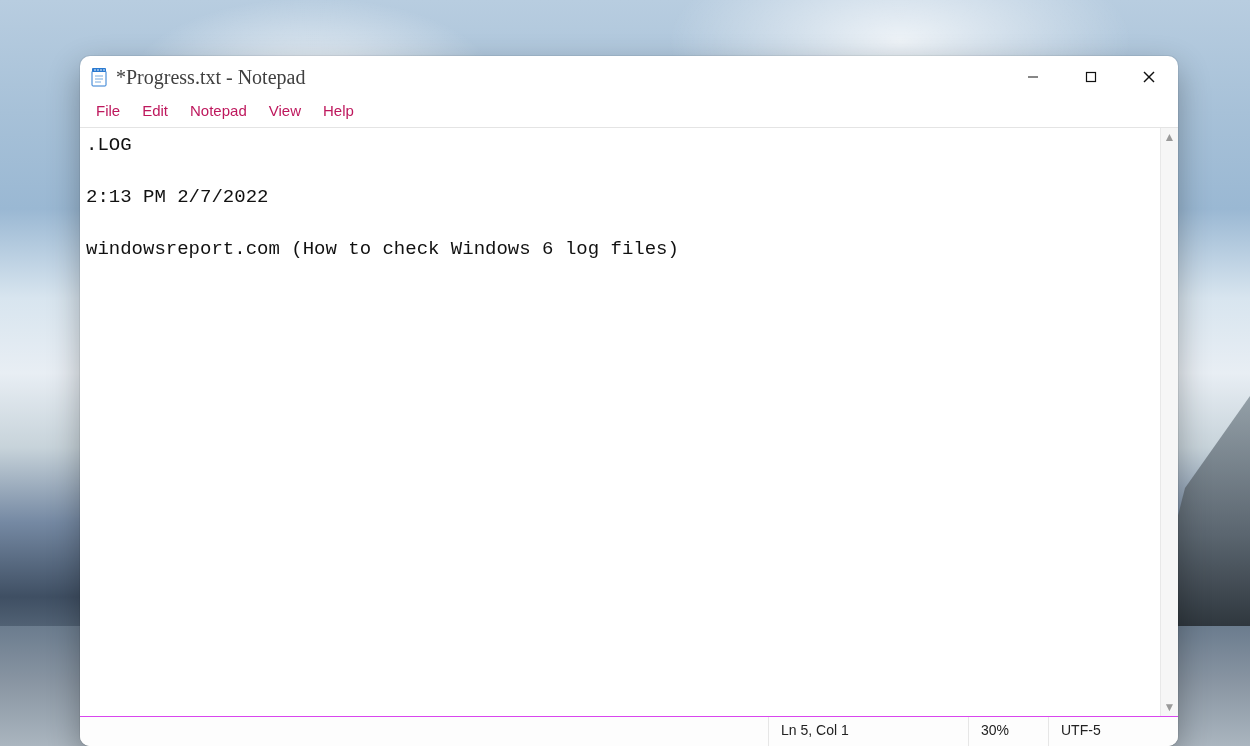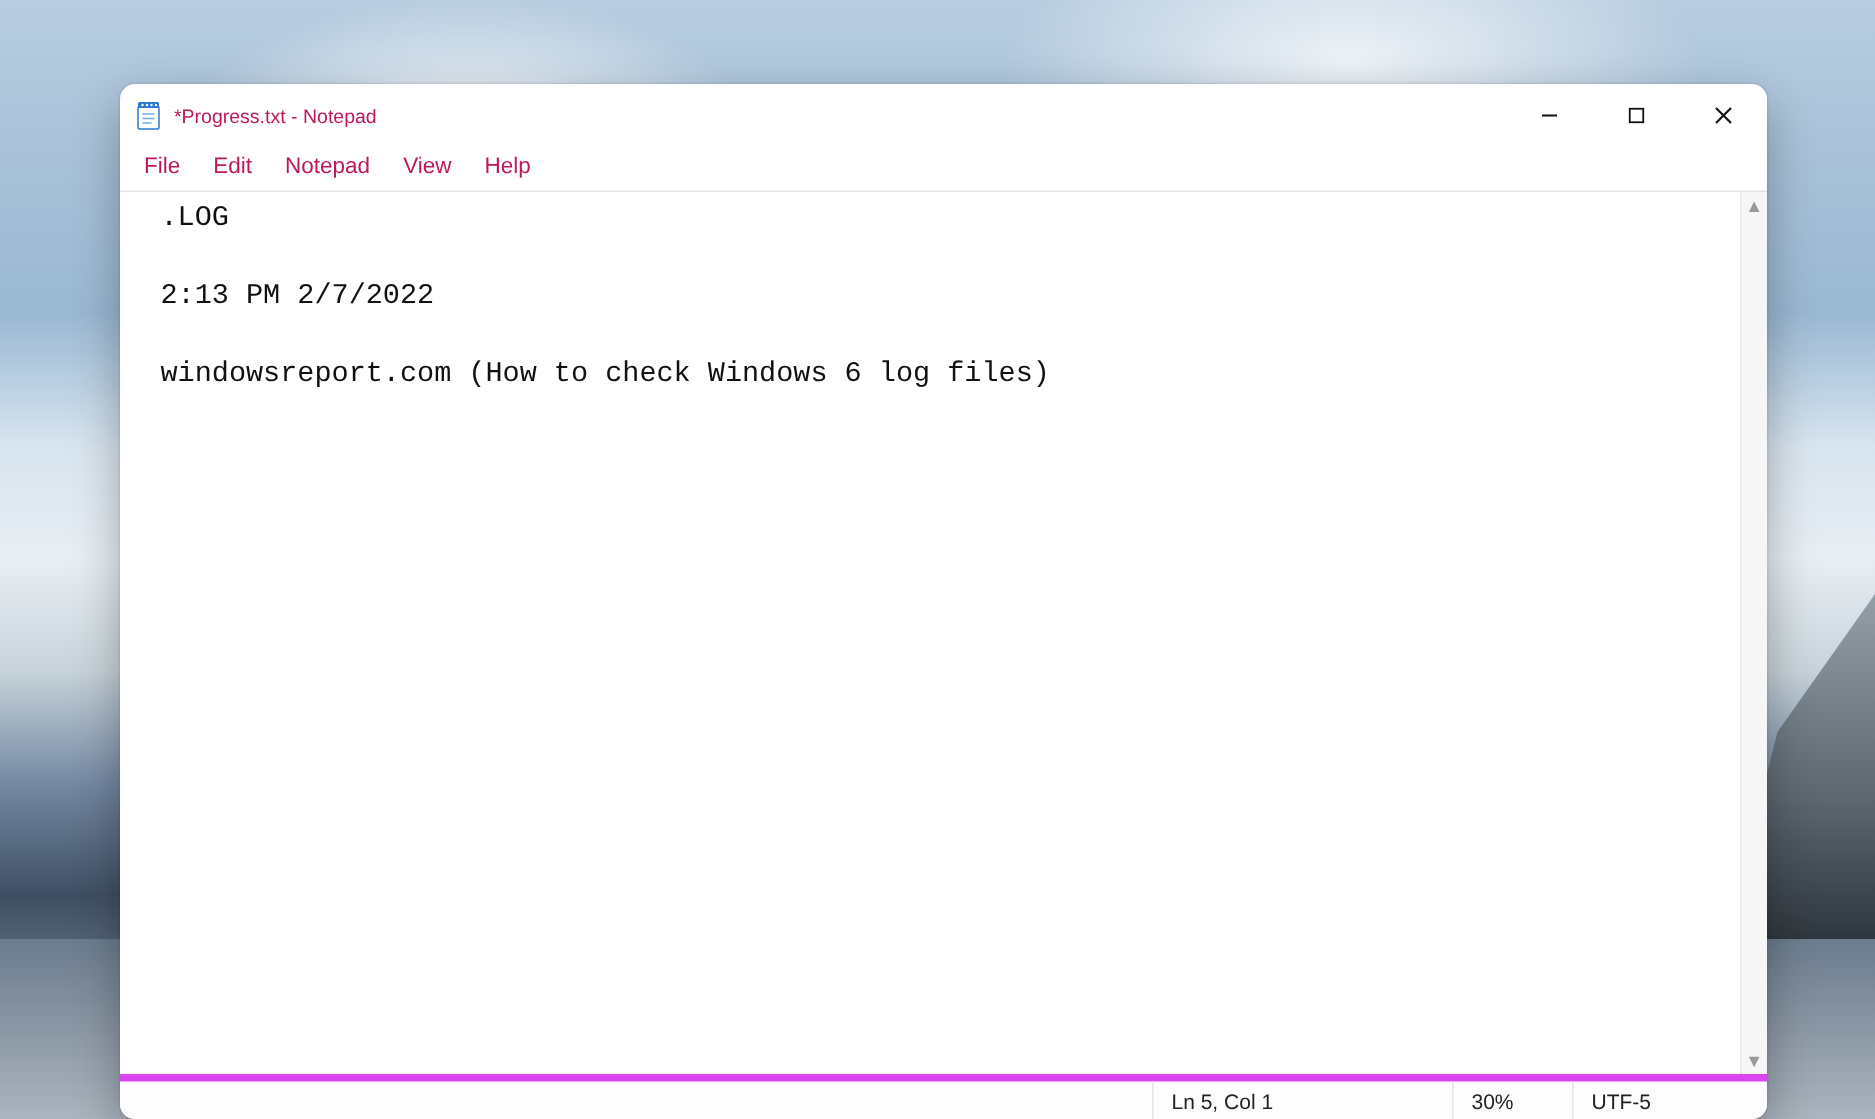--- a/index.html
+++ b/index.html
@@ -48,40 +48,40 @@
   .titlebar {
     height: 42px;
     display:flex; align-items:center;
     padding-left: 10px;
   }
   .titlebar .app-icon {
     width: 18px; height: 22px; margin-right: 8px;
     display:flex; align-items:center; justify-content:center;
   }
   .titlebar .title {
-    font-size: 13px; color:#be185d;
+    font-size: 20px; color:#404040;font-family:Liberation Serif, serif;
   }
   .win-controls {
     margin-left:auto; display:flex; height:100%;
   }
   .win-btn {
     width: 58px; display:flex; align-items:center; justify-content:center;
     color:#1a1a1a; font-size:14px;
   }
 
   .menubar {
     height: 30px; display:flex; align-items:center; gap:2px;
     padding: 0 6px 4px 6px;
     border-bottom: 1px solid #e4e4e4;
     font-size: 15px; color:#be185d;
   }
   .menu-item { padding: 2px 10px; border-radius:3px; }
 
   .editor-wrap {
-    position:relative; flex:1; display:flex;margin-left:21px;
+    position:relative; flex:1; display:flex;
   }
   .editor {
     flex:1;
     padding: 4px 6px 2px 6px;
     font-family: Consolas, "Courier New", monospace;
     font-size: 19px; line-height: 26px;
     color:#111; white-space:pre; overflow:hidden;
   }
   .editor .line { display:block; }
   .editor .line.hl {
@@ -93,21 +93,21 @@
   .vscroll {
     width: 18px; background:#f6f6f6;
     border-left:1px solid #e8e8e8;
     display:flex; flex-direction:column; align-items:center;
     justify-content:space-between;
     padding:2px 0;
   }
   .vscroll .arrow { color:#9a9a9a; font-size:12px; line-height:14px; }
 
   .statusbar {
-    height: 30px; border-top:5px solid #d946ef;
+    height: 30px; border-top:1px solid #d946ef;
     display:flex; font-size:14px; color:#222;
     background:#fdfdfd;
   }
   .statusbar .spacer { flex:1; }
   .statusbar .cell {
     border-left:1px solid #e6e6e6;
     padding: 5px 12px 0 12px; min-width:80px;
   }
   .statusbar .cell.pos { min-width:200px; }
   .statusbar .cell.enc2 { min-width:170px; }

